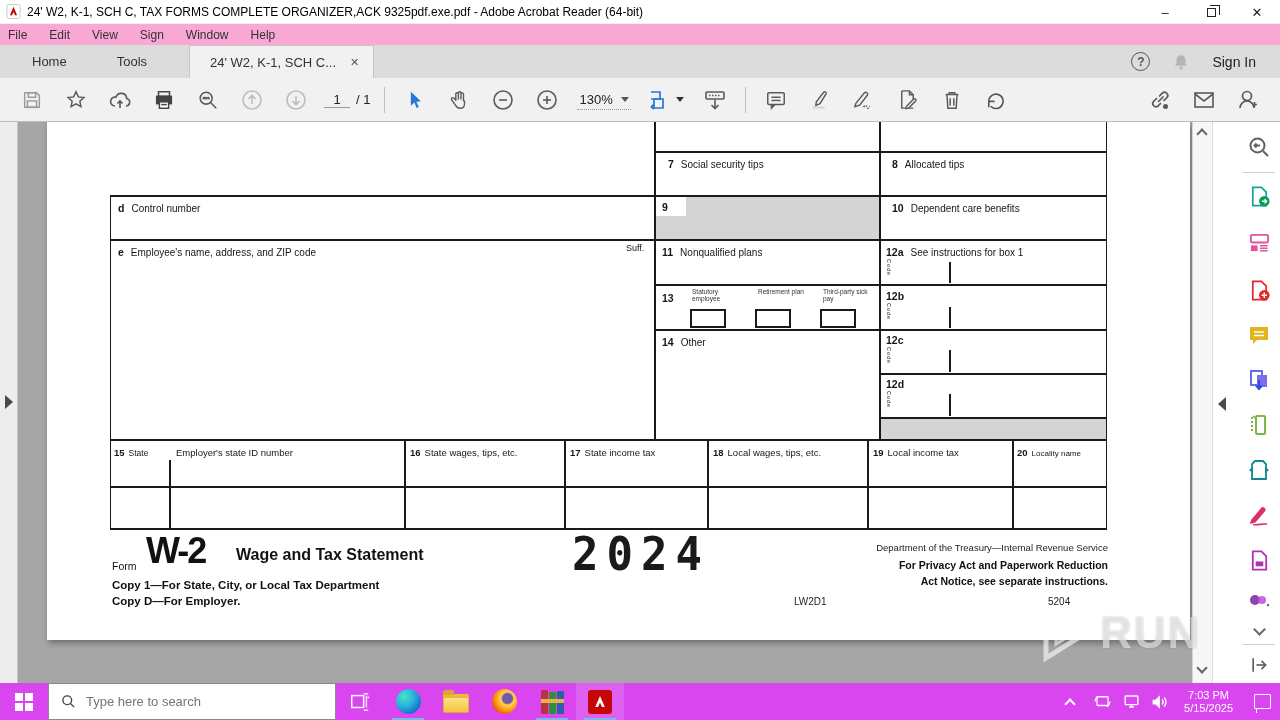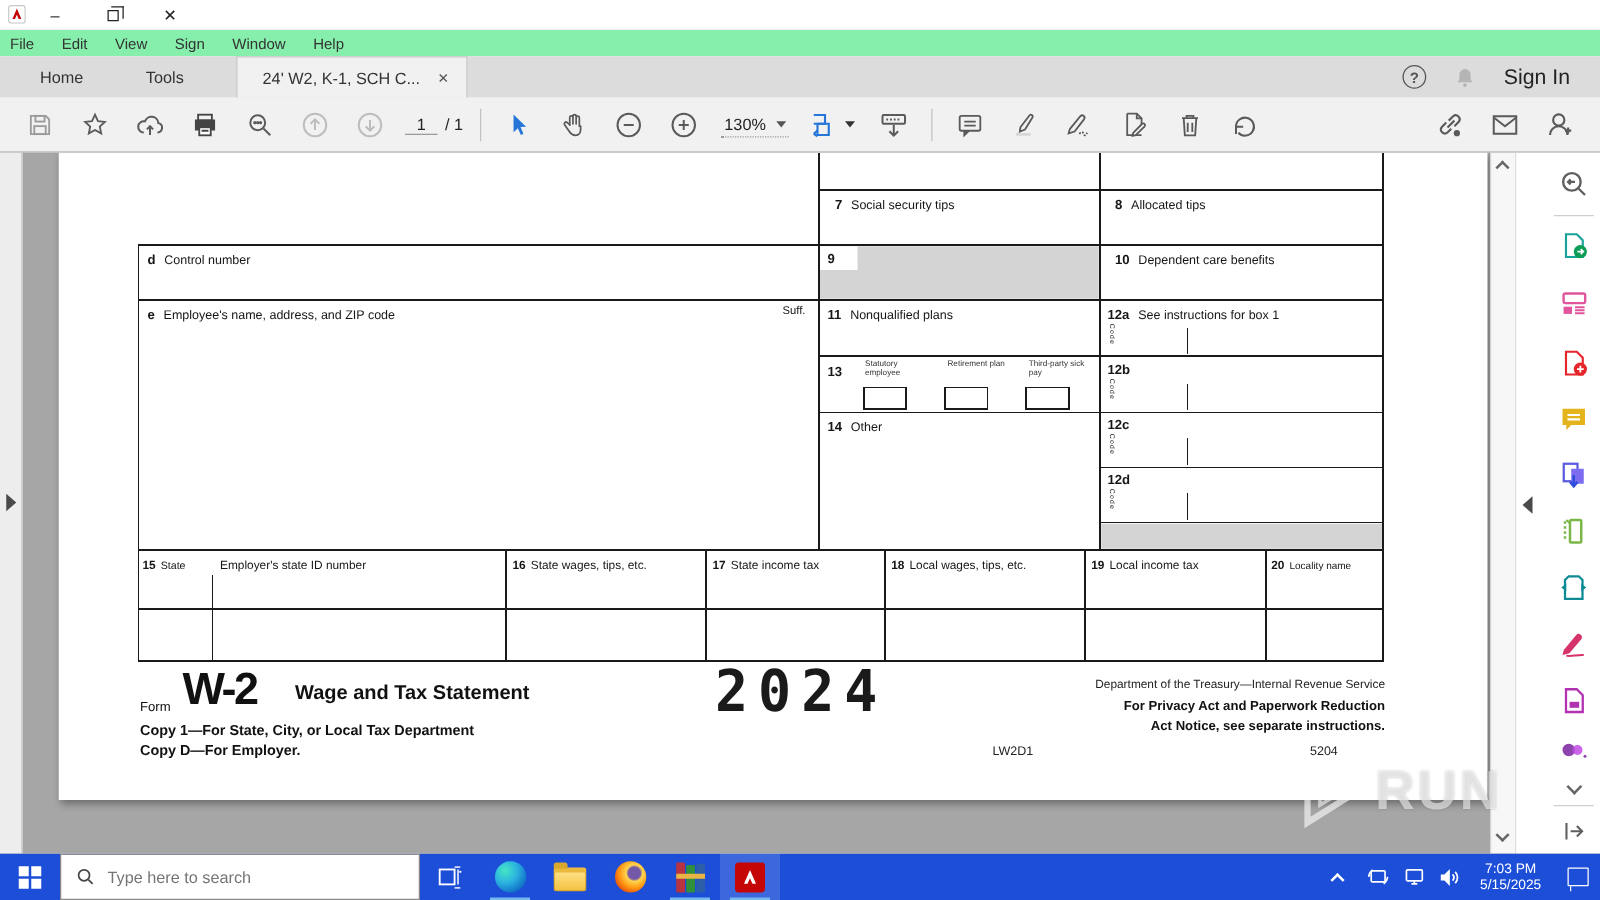--- a/index.html
+++ b/index.html
@@ -8,32 +8,32 @@
 
   
   .titlebar { height:24px; background:#fff; display:flex; align-items:center; padding-left:6px; border-bottom:1px solid #f0f0f0; }
   .titlebar .title { font-size:12px; color:#000; margin-left:6px; flex:1; white-space:nowrap; overflow:hidden; }
   .win-controls { display:flex; height:100%; }
   .win-btn { width:46px; height:24px; display:flex; align-items:center; justify-content:center; font-size:13px; color:#222; cursor:default; }
   .restore-glyph { width:9px; height:9px; border:1px solid #222; position:relative; background:#fff; }
   .restore-glyph:before { content:""; position:absolute; left:2px; top:-4px; width:9px; height:9px; border:1px solid #222; border-bottom:none; border-left:none; }
 
   
-  .menubar { height:21px; background:#86efac; display:flex; align-items:center; padding-left:8px; gap:22px; }
+  .menubar { height:21px; background:#f9a8d4; display:flex; align-items:center; padding-left:8px; gap:22px; }
   .menubar span { font-size:12px; color:#333; }
 
   
   .tabbar { height:33px; background:#dcdcdc; display:flex; align-items:flex-end; position:relative; }
   .tab { font-size:13px; color:#333; padding:4px 18px; height:33px; display:flex; align-items:center; }
   .tab.plain { margin-left:14px; }
   .tab.active { background:#f1f1f1; border:1px solid #c6c6c6; border-bottom:none; margin-left:24px; gap:14px; padding:0 14px 0 20px; }
   .tab .x { font-size:11px; color:#555; }
   .tabbar-right { position:absolute; right:0; top:0; height:33px; display:flex; align-items:center; gap:22px; padding-right:24px; }
   .help-circle { width:19px; height:19px; border:1.5px solid #555; border-radius:50%; display:flex; align-items:center; justify-content:center; font-size:12px; font-weight:bold; color:#555; }
-  .signin { font-size:17px; color:#222; }
+  .signin { font-size:14px; color:#222; }
 
   
   .toolbar { height:44px; background:#f1f1f1; border-bottom:1px solid #bdbdbd; display:flex; align-items:center; padding:0 10px; }
   .tbi { width:30px; height:30px; display:flex; align-items:center; justify-content:center; margin:0 7px; }
   .tb-divider { width:1px; height:26px; background:#c2c2c2; margin:0 8px; }
   .page-box { display:flex; align-items:center; margin:0 6px; }
   .page-input { width:26px; border:none; border-bottom:1px solid #9a9a9a; background:transparent; text-align:center; font-size:13px; color:#222; font-family:"Liberation Sans",sans-serif; }
   .page-total { font-size:13px; color:#222; margin-left:6px; }
   .zoom-box { display:flex; align-items:center; margin:0 8px; border-bottom:1px dotted #9a9a9a; padding:2px 2px; gap:8px; }
   .zoom-val { font-size:13px; color:#222; }
@@ -75,21 +75,21 @@
   .scrollbar { position:absolute; left:1192px; top:0; width:20px; height:561px; background:#f7f7f7; border-left:1px solid #d5d5d5; }
   .chev { width:8px; height:8px; border-right:2px solid #666; border-bottom:2px solid #666; position:absolute; left:5px; }
   .chev.up { transform:rotate(-135deg); top:8px; }
   .chev.down { transform:rotate(45deg); top:542px; }
   .toolspanel { position:absolute; left:1212px; top:0; width:68px; height:561px; background:#fff; border-left:1px solid #ddd; }
   .panel-handle { position:absolute; left:5px; top:275px; width:0; height:0; border-top:7px solid transparent; border-bottom:7px solid transparent; border-right:8px solid #4a4a4a; }
   .pi { position:absolute; left:33px; width:26px; height:26px; display:flex; align-items:center; justify-content:center; }
   .panel-divider { position:absolute; left:30px; width:32px; height:1px; background:#cfcfcf; }
 
   
-  .taskbar { position:absolute; left:0; top:683px; width:1280px; height:37px; background:#1d4ed8; display:flex; align-items:stretch; }
+  .taskbar { position:absolute; left:0; top:683px; width:1280px; height:37px; background:#d946ef; display:flex; align-items:stretch; }
   .start-btn { width:48px; display:flex; align-items:center; justify-content:center; }
   .win-logo { display:grid; grid-template-columns:8px 8px; grid-template-rows:8px 8px; gap:2px; }
   .win-logo i { background:#fff; }
   .tb-search { width:288px; background:#fff; border:1px solid #8a8a8a; display:flex; align-items:center; padding-left:12px; gap:10px; }
   .tb-search input { border:none; outline:none; font-size:13px; color:#222; width:190px; font-family:"Liberation Sans",sans-serif; background:transparent; }
   .task-tile { width:48px; display:flex; align-items:center; justify-content:center; position:relative; }
   .task-tile.running:after { content:""; position:absolute; bottom:0; left:8px; right:8px; height:2px; background:#76b9ed; }
   .task-tile.active-app { background:rgba(255,255,255,0.14); }
   .edge-circle { width:25px; height:25px; border-radius:50%; background:radial-gradient(circle at 32% 30%, #45e6c4 0%, #2bb3e0 40%, #1372c8 75%, #0b4fa0 100%); }
   .ff-circle { width:25px; height:25px; border-radius:50%; background:radial-gradient(circle at 62% 38%, #7459a8 0 22%, #ffd54f 30%, #ff9510 55%, #e3480c 80%, #b4250f 100%); }
@@ -109,20 +109,21 @@
   .tray-ico { display:flex; align-items:center; justify-content:center; width:22px; }
 </style>
 </head>
 <body>
 
 <div class="titlebar">
   <svg width="15" height="15" viewBox="0 0 16 16">
     <rect x="1" y="0.5" width="14" height="15" rx="2" fill="#fff" stroke="#c9c9c9"></rect>
     <path d="M8 3 L4.2 12 H6.4 L8 8.4 L9.6 12 H11.8 Z" fill="#c40606"></path>
   </svg>
+  <span class="title">24' W2, K-1, SCH C, TAX FORMS COMPLETE ORGANIZER,ACK 9325pdf.exe.pdf - Adobe Acrobat Reader (64-bit)</span>
   <div class="win-controls">
     <div class="win-btn">–</div>
     <div class="win-btn">
         <span class="restore-glyph"></span>
       </div>
     <div class="win-btn">✕</div>
   </div>
 </div>
 
 <div class="menubar">

